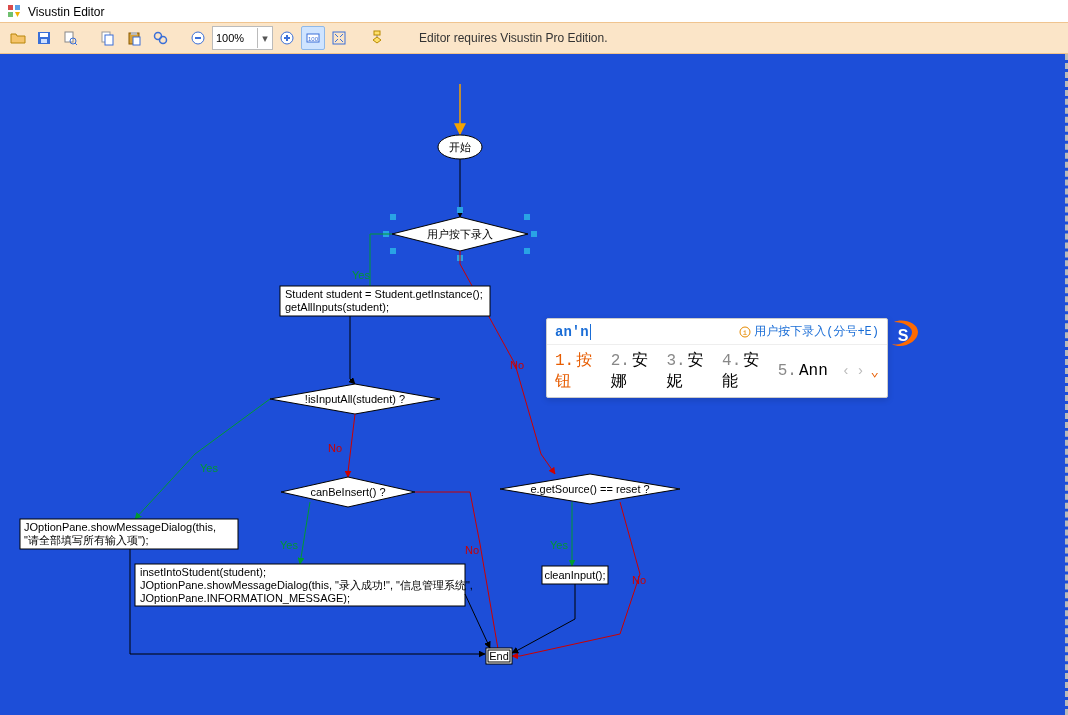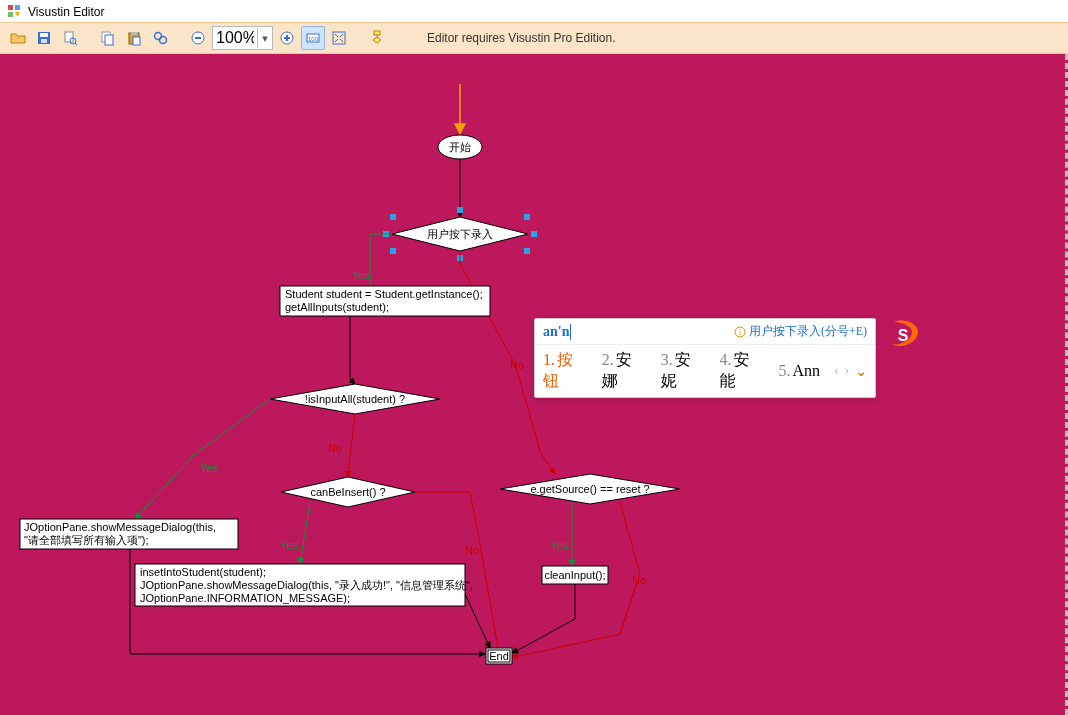--- a/index.html
+++ b/index.html
@@ -5,30 +5,30 @@
   html,body{margin:0;padding:0;font-family:"Segoe UI",Tahoma,sans-serif;font-size:12px;color:#000;background:#fff;overflow:hidden}
   .window{display:flex;flex-direction:column;width:1068px;height:715px}
   .titlebar{display:flex;align-items:flex-end;gap:6px;padding:3px 6px;background:#fff}
   .titlebar svg{flex:none}
   .menubar{display:flex;gap:2px;padding:2px 4px;background:#fff}
   .menu-item{padding:2px 8px;cursor:default}
   .toolbar{display:flex;align-items:center;gap:2px;padding:3px 6px;background:#fbe5c8;border-top:1px solid #f0c48f;border-bottom:1px solid #f0c48f}
   .tbtn{width:22px;height:22px;display:flex;align-items:center;justify-content:center;border:1px solid transparent;border-radius:2px;cursor:default}
   .tbtn.active{background:#cfe4ff;border-color:#8fb8e8}
   .zoom{display:flex;align-items:center;height:22px;border:1px solid #bbb;background:#fff;font-size:11px}
-  .zoom input{width:38px;border:none;outline:none;font-size:16px;padding:2px 3px}
+  .zoom input{width:38px;border:none;outline:none;font-size:11px;padding:2px 3px}
   .zoom .arrow{width:14px;height:20px;display:flex;align-items:center;justify-content:center;border-left:1px solid #bbb;color:#555}
-  .status-msg{margin-left:36px;color:#333}
-  .canvas{flex:1;position:relative;background:#be185d;border-right:3px dashed #bbb}
+  .status-msg{margin-left:28px;color:#333}
+  .canvas{flex:1;position:relative;background:#1d4ed8;border-right:3px dashed #bbb}
   svg.flow{position:absolute;left:0;top:0}
   .node-text{font-family:Tahoma,sans-serif;font-size:11px}
   .yes{fill:#009933}
   .no{fill:#cc0000}
   .sel-handle{fill:#29a3e5}
-  .ime{position:absolute;left:534px;top:264px;width:340px;background:#fff;border:1px solid #ccc;border-radius:2px;box-shadow:0 2px 6px rgba(0,0,0,.15);font-family:Liberation Serif, serif;font-size:14px}
+  .ime{position:absolute;left:546px;top:264px;width:340px;background:#fff;border:1px solid #ccc;border-radius:2px;box-shadow:0 2px 6px rgba(0,0,0,.15);font-family:Liberation Mono, monospace;font-size:14px}
   .ime-top{display:flex;align-items:center;padding:4px 8px;border-bottom:1px solid #eee}
   .ime-top .typed{color:#1a6dd6;font-weight:bold;padding-right:1px;border-right:1px solid #1a6dd6}
   .ime-top .hint{margin-left:auto;color:#1a6dd6;font-size:12px;display:flex;align-items:center;gap:3px}
   .ime-cands{display:flex;align-items:center;gap:14px;padding:5px 8px}
   .ime-cands .cand{font-size:16px}
   .ime-cands .cand.first{color:#e75c00}
   .ime-cands .idx{color:#888;margin-right:2px}
   .ime-cands .idx.first{color:#e75c00}
   .ime-nav{margin-left:auto;display:flex;gap:6px;color:#bbb}
   .ime-nav .down{color:#e75c00}

